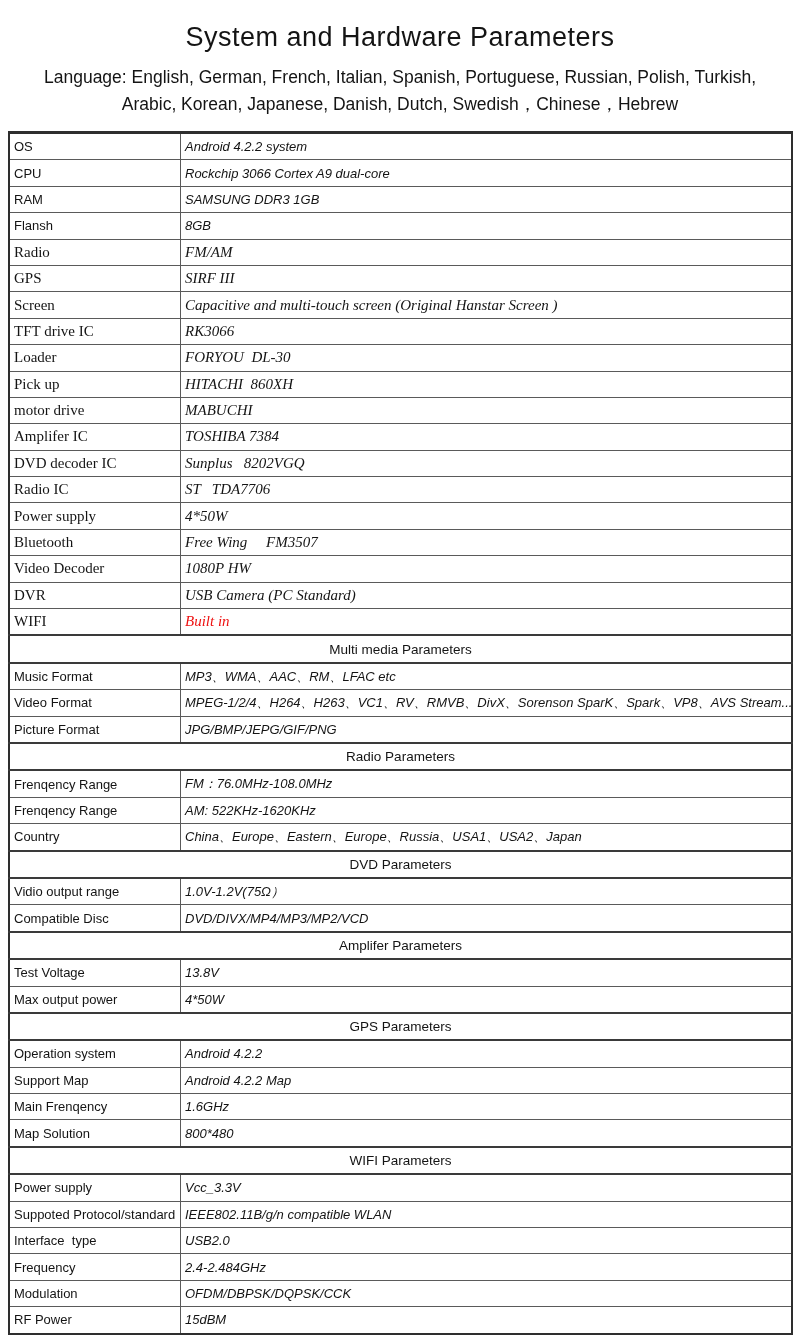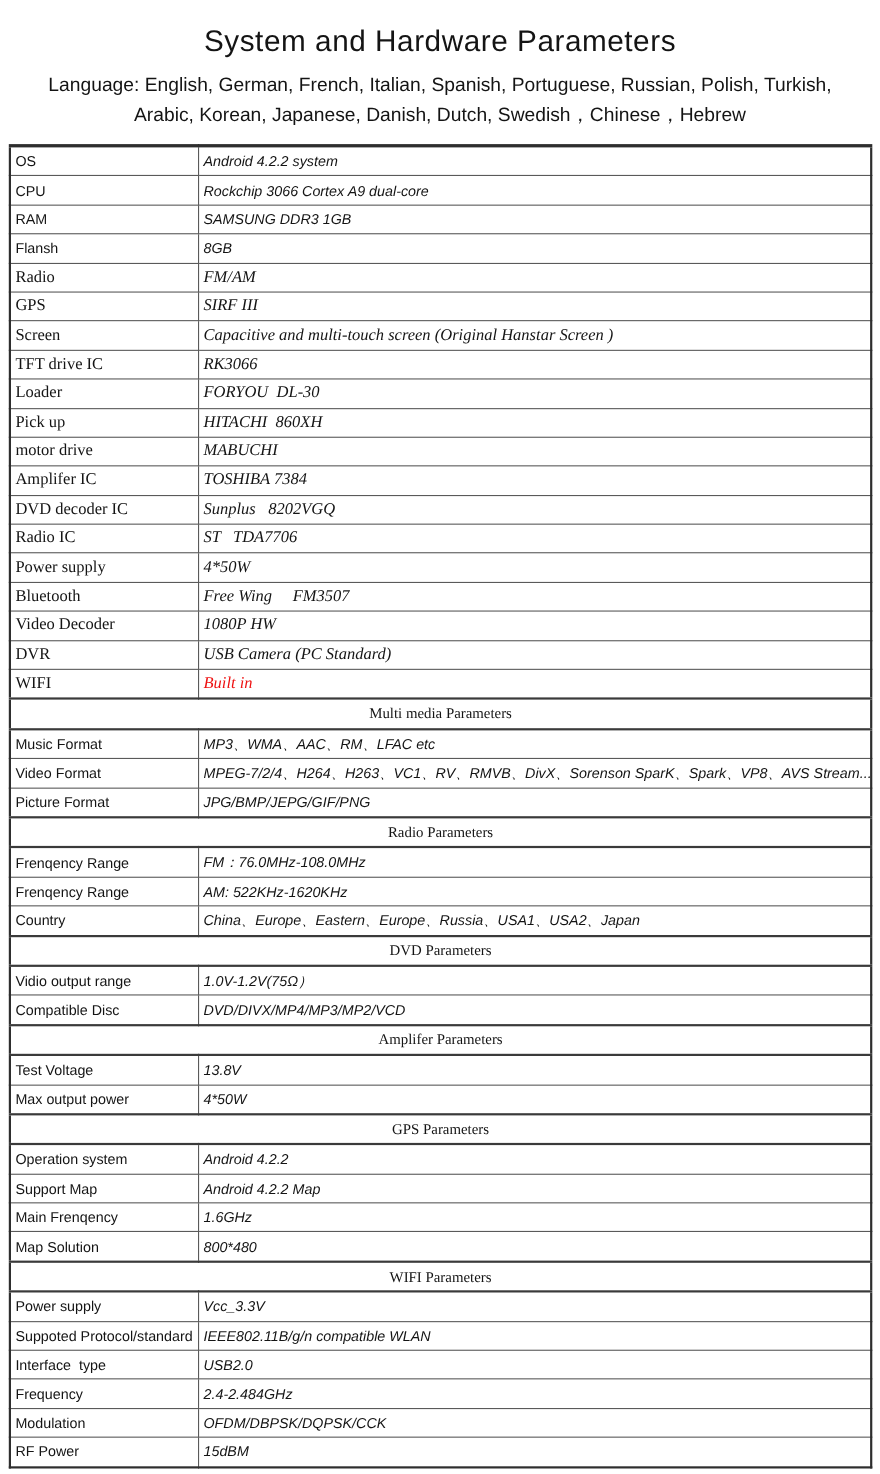--- a/index.html
+++ b/index.html
@@ -49,21 +49,20 @@
     font-family: "Liberation Serif", serif;
     font-size: 15px;
   }
   .spec-table td.section-cell {
     text-align: center;
     font-size: 13.5px;
     white-space: nowrap;
     border-top: 2px solid #3a3a3a;
     border-bottom: 2px solid #3a3a3a;
     padding: 0;
-    font-family: Liberation Serif, serif;
   }
 </style>
 </head>
 <body>
 
 <div class="page-title">System and Hardware Parameters</div>
 
 <div class="language-note">
   <div>Language: English, German, French, Italian, Spanish, Portuguese, Russian, Polish,  Turkish,</div>
   <div>Arabic, Korean, Japanese, Danish, Dutch, Swedish，Chinese，Hebrew</div>
@@ -149,21 +148,21 @@
       </tr>
       <tr>
         <td colspan="2" class="section-cell">Multi media Parameters</td>
       </tr>
       <tr>
         <td class="label-cell sans">Music Format</td>
         <td class="value-cell sans">MP3、WMA、AAC、RM、LFAC etc</td>
       </tr>
       <tr>
         <td class="label-cell sans">Video Format</td>
-        <td class="value-cell sans">MPEG-7/2/4、H264、H263、VC1、RV、RMVB、DivX、Sorenson SparK、Spark、VP8、AVS Stream...</td>
+        <td class="value-cell sans">MPEG-1/2/4、H264、H263、VC1、RV、RMVB、DivX、Sorenson SparK、Spark、VP8、AVS Stream...</td>
       </tr>
       <tr>
         <td class="label-cell sans">Picture Format</td>
         <td class="value-cell sans">JPG/BMP/JEPG/GIF/PNG</td>
       </tr>
       <tr>
         <td colspan="2" class="section-cell">Radio Parameters</td>
       </tr>
       <tr>
         <td class="label-cell sans">Frenqency Range</td>

